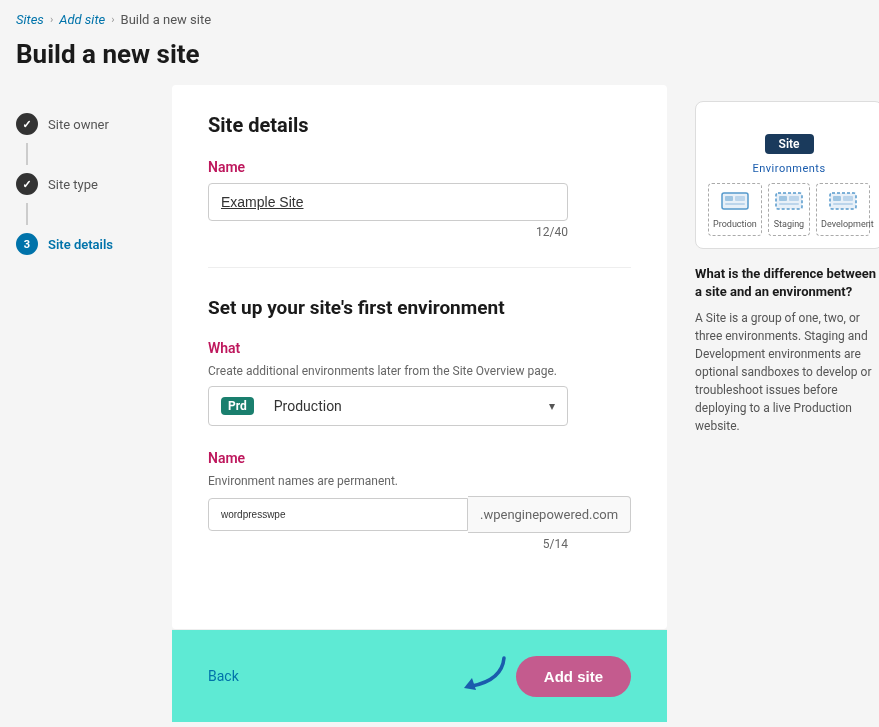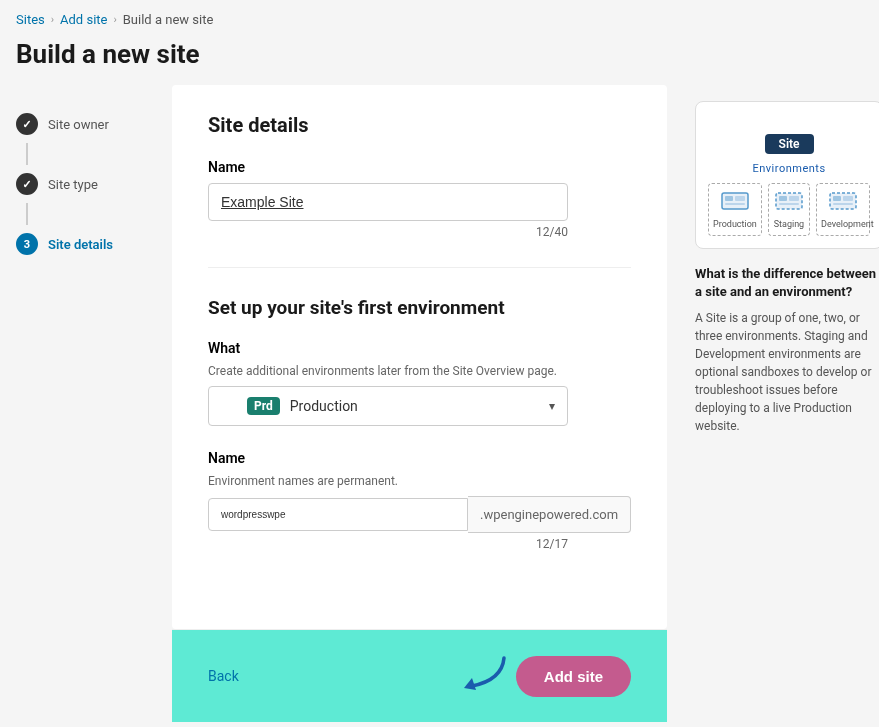--- a/index.html
+++ b/index.html
@@ -14,20 +14,21 @@
       font-size: 13px;
       color: #555;
       display: flex;
       align-items: center;
       gap: 6px;
       background: #f5f5f5;
     }
     .breadcrumb a {
       color: #0073aa;
       text-decoration: none;
+      font-style: italic;
     }
     .breadcrumb-sep { color: #999; font-size: 11px; }
     .page-title {
       padding: 0 16px 16px 16px;
       font-size: 26px;
       font-weight: 700;
       color: #1a1a1a;
     }
     .main-layout {
       display: flex;
@@ -94,21 +95,21 @@
     }
     .section-title {
       font-size: 20px;
       font-weight: 700;
       color: #1a1a1a;
       margin-bottom: 22px;
     }
     .field-label {
       font-size: 14px;
       font-weight: 600;
-      color: #000000;
+      color: #be185d;
       margin-bottom: 8px;
       margin-top: 21px;
     }
     .field-sublabel {
       font-size: 12px;
       color: #666;
       margin-bottom: 8px;
     }
     .text-input {
       width: 100%;
@@ -149,22 +150,21 @@
       color: #333;
       display: flex;
       align-items: center;
       justify-content: space-between;
       cursor: pointer;
       background: #fff;
     }
     .dropdown-left {
       display: flex;
       align-items: center;
-      gap: 10px;
-      margin-left: 26px;
+      gap: 20px;
     }
     .prd-badge {
       background: #1a7f6e;
       color: white;
       border-radius: 4px;
       padding: 2px 7px;
       font-size: 12px;
       font-weight: 700;
     }
     .chevron-icon {
@@ -358,21 +358,21 @@
         </div>
       </div>
 
       <div>
         <div class="field-label">Name</div>
         <div class="field-sublabel">Environment names are permanent.</div>
         <div class="env-name-row">
           <input type="text" class="env-name-input" value="wordpresswpe" style="">
           <span class="env-domain-suffix">.wpenginepowered.com</span>
         </div>
-        <div class="char-count">12/17</div>
+        <div class="char-count">5/14</div>
       </div>
     </div>
 
     <div class="footer-bar">
       <a class="back-link" href="#">Back</a>
       <div class="arrow-decoration">
         <span class="curved-arrow" style="display:inline-block; color:#1a5cad;">
           <svg width="56" height="44" viewBox="0 0 56 44" fill="none" xmlns="http://www.w3.org/2000/svg">
             <path d="M8 8 Q 10 30 40 36" stroke="#1a5cad" stroke-width="3.5" fill="none" stroke-linecap="round"></path>
             <polygon points="40,28 36,40 48,38" fill="#1a5cad"></polygon>

